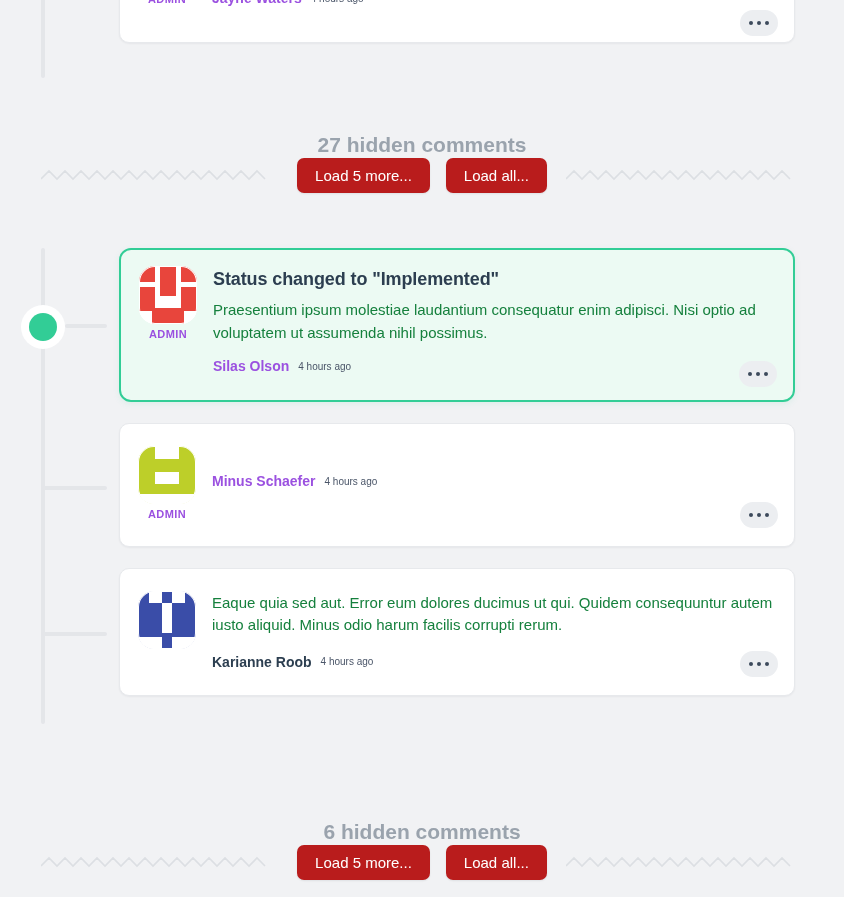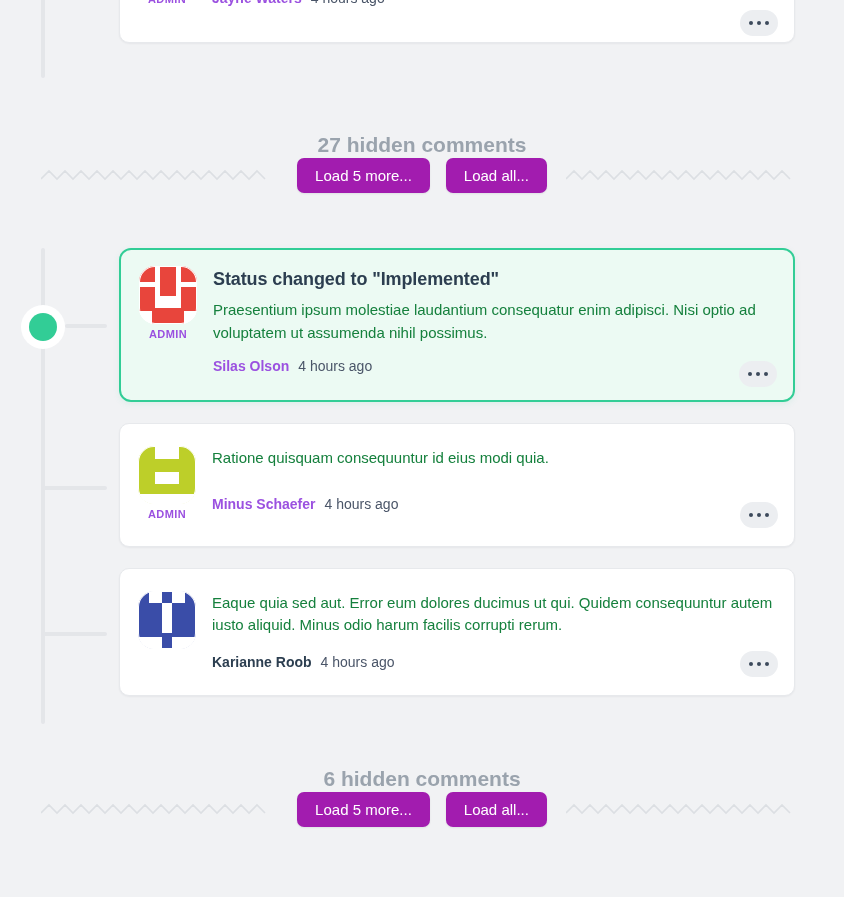--- a/index.html
+++ b/index.html
@@ -123,21 +123,21 @@
     margin-top: 14px;
   }
   .author {
     font-size: 14px;
     font-weight: 700;
     color: #9b51e0;
     cursor: pointer;
   }
   .author.plain { color: #2c3e50; }
   .timestamp {
-    font-size: 14px;
+    font-size: 10px;
     color: #4a5568;
   }
 
   
   .kebab {
     position: absolute;
     right: 16px;
     width: 38px;
     height: 26px;
     border-radius: 13px;
@@ -181,21 +181,21 @@
   .btn-row {
     position: absolute;
     top: 0;
     left: 0;
     width: 844px;
     display: flex;
     justify-content: center;
     gap: 16px;
   }
   .btn {
-    background: #a21caf;
+    background: #b91c1c;
     color: #ffffff;
     border: none;
     border-radius: 7px;
     font-size: 15px;
     font-family: "Liberation Sans", sans-serif;
     padding: 9px 18px;
     cursor: pointer;
     white-space: nowrap;
     box-shadow: 0 1px 2px rgba(16,24,40,0.08);
   }
@@ -302,21 +302,20 @@
               <rect x="17" y="0" width="24" height="13"></rect>
               <rect x="17" y="26" width="24" height="12"></rect>
               <rect x="0" y="48" width="58" height="10"></rect>
             </g>
             <rect width="58" height="58" rx="16" fill="none" stroke="#ffffff" stroke-width="2"></rect>
           </svg>
         </div>
         <div class="admin-badge">ADMIN</div>
       </div>
       <div class="body-col">
-        <div class="comment-text">Ratione quisquam consequuntur id eius modi quia.</div>
         <div class="meta-row" style="margin-top:26px;">
           <span class="author">Minus Schaefer</span>
           <span class="timestamp">4 hours ago</span>
         </div>
       </div>
     </div>
     <button class="kebab" style="top:78px;">
       <span></span>
       <span></span>
       <span></span>
@@ -349,21 +348,21 @@
         </div>
       </div>
     </div>
     <button class="kebab" style="top:82px;">
       <span></span>
       <span></span>
       <span></span>
     </button>
   </div>
 
-  <div class="hidden-block" style="top:767px;">
+  <div class="hidden-block" style="top:820px;">
     <div class="hidden-label">6 hidden comments</div>
     <div class="zig-row">
       <div class="zig" style="left:41px;width:226px;">
         <svg width="226" height="12" viewBox="0 0 226 12" preserveAspectRatio="none">
           <polyline points="0,10 8,2 16,10 24,2 32,10 40,2 48,10 56,2 64,10 72,2 80,10 88,2 96,10 104,2 112,10 120,2 128,10 136,2 144,10 152,2 160,10 168,2 176,10 184,2 192,10 200,2 208,10 216,2 224,10" fill="none" stroke="#dcdfe3" stroke-width="1.6"></polyline>
         </svg>
       </div>
       <div class="zig" style="left:566px;width:226px;">
         <svg width="226" height="12" viewBox="0 0 226 12" preserveAspectRatio="none">
           <polyline points="0,10 8,2 16,10 24,2 32,10 40,2 48,10 56,2 64,10 72,2 80,10 88,2 96,10 104,2 112,10 120,2 128,10 136,2 144,10 152,2 160,10 168,2 176,10 184,2 192,10 200,2 208,10 216,2 224,10" fill="none" stroke="#dcdfe3" stroke-width="1.6"></polyline>

